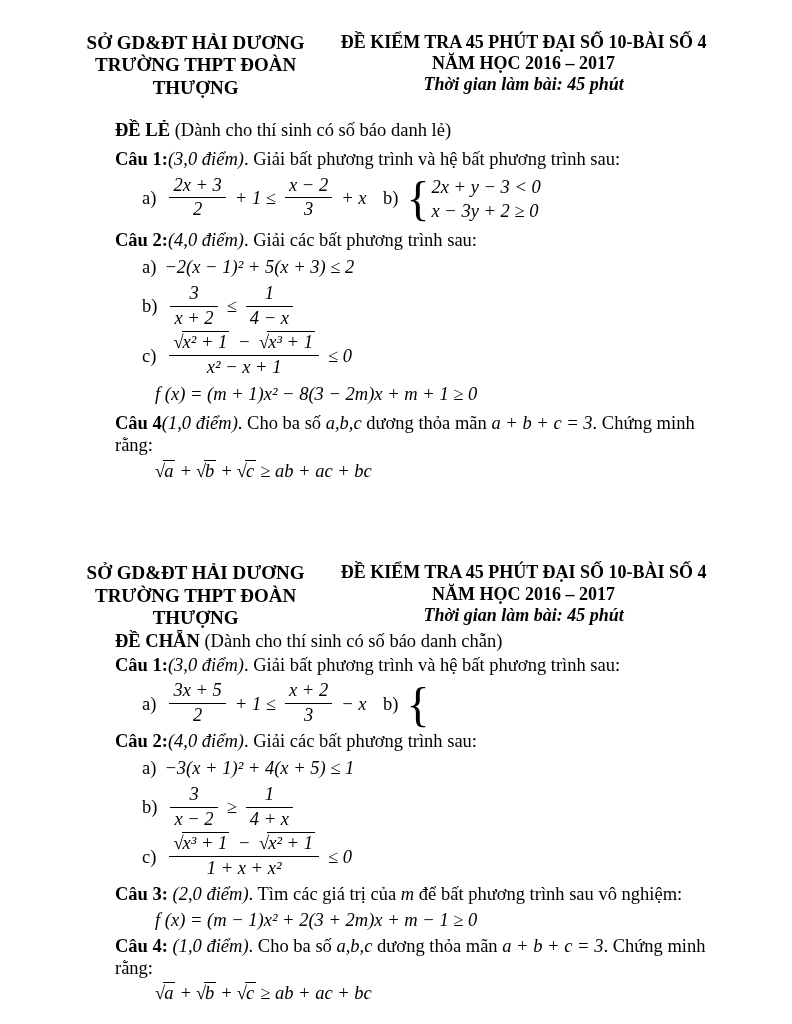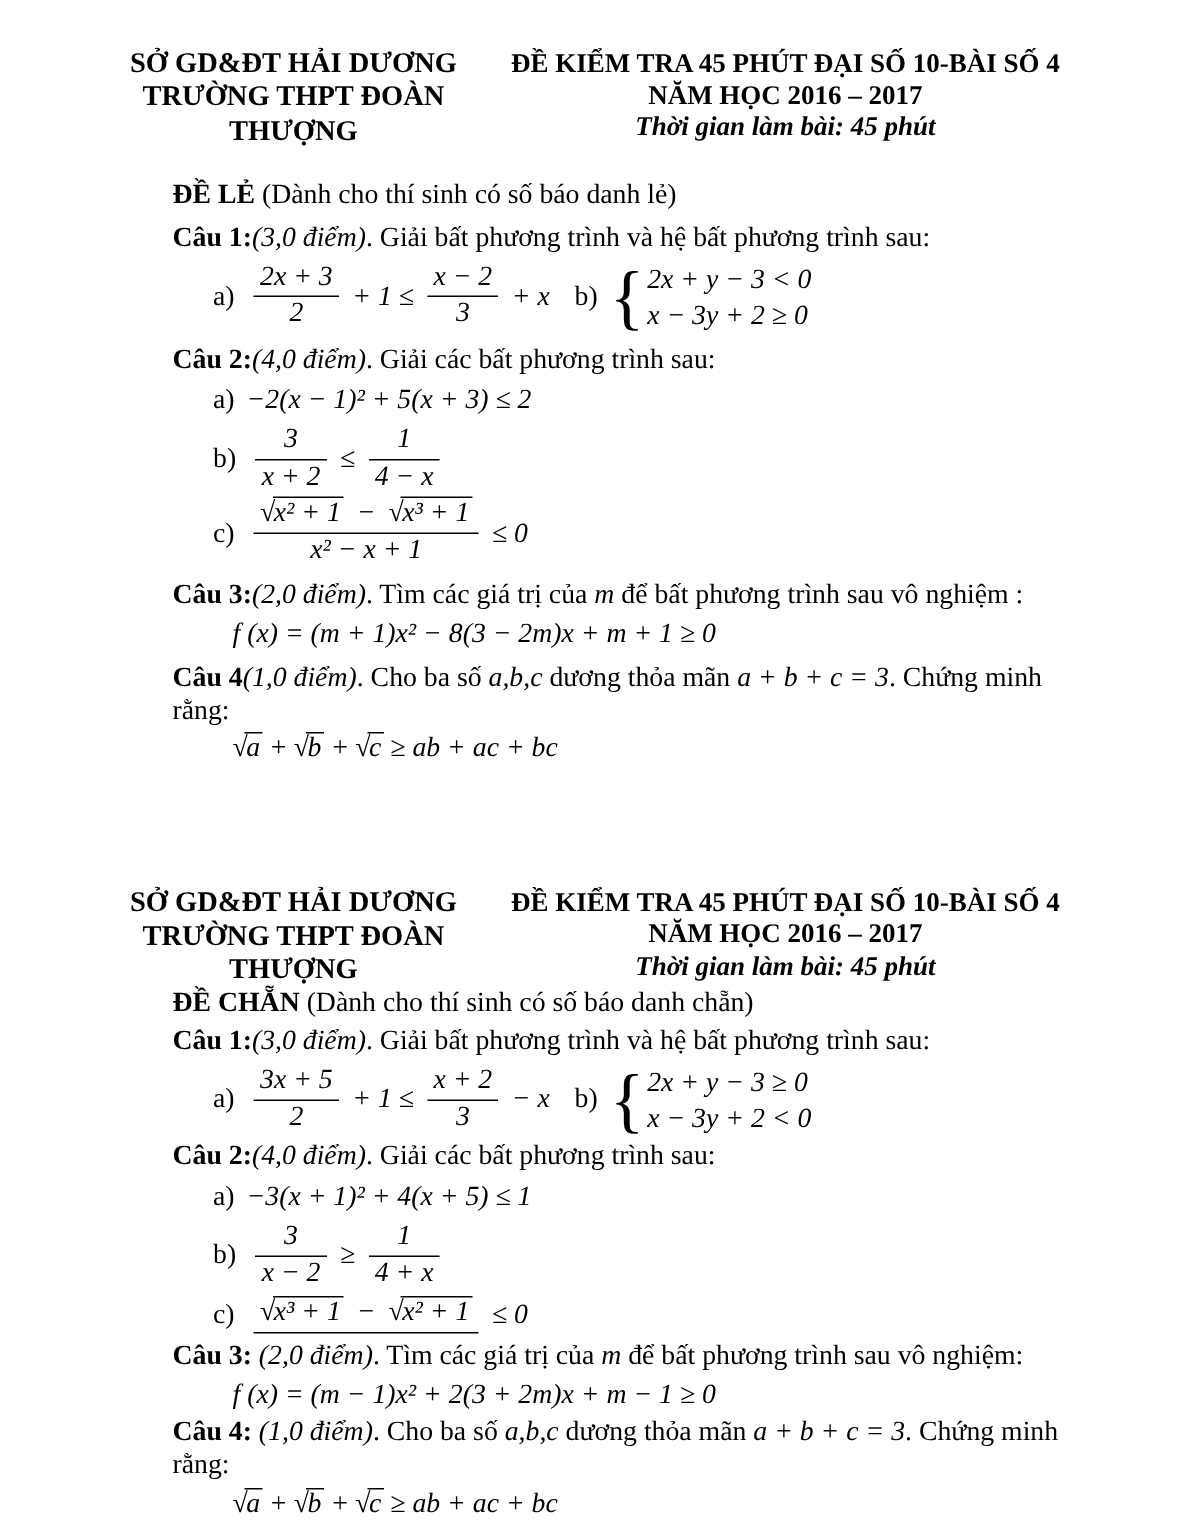--- a/index.html
+++ b/index.html
@@ -124,23 +124,20 @@
         <span class="num">
           <span class="sqrt"><span class="sign">√</span><span class="rad">x² + 1</span></span>
           <span class="op">−</span>
           <span class="sqrt"><span class="sign">√</span><span class="rad">x³ + 1</span></span>
         </span>
         <span class="den">x² − x + 1</span>
       </span>
       <span class="op">≤ 0</span>
     </div>
 
-    <div class="cau">
-      <span class="cau-label">Câu 3:</span><span class="points">(2,0 điểm)</span><span>. Tìm các giá trị của </span><span class="math">m</span><span> để bất phương trình sau vô nghiệm :</span>
-    </div>
     <div class="formula-line math">
       <span>f (x) = (m + 1)x² − 8(3 − 2m)x + m + 1 ≥ 0</span>
     </div>
 
     <div class="cau">
       <span class="cau-label">Câu 4</span><span class="points">(1,0 điểm)</span><span>. Cho ba số </span><span class="math">a,b,c</span><span> dương thỏa mãn </span><span class="math">a + b + c = 3</span><span>. Chứng minh rằng:</span>
     </div>
     <div class="formula-line math">
       <span class="sqrt"><span class="sign">√</span><span class="rad">a</span></span>
       <span class="op">+</span>
@@ -183,24 +180,20 @@
         <span class="frac">
             <span class="num">x + 2</span>
             <span class="den">3</span>
           </span>
         <span class="op">− x</span>
       </div>
       <div class="col-b math">
         <span class="item-label">b)</span>
         <span class="system">
           <span class="brace">{</span>
-          <span class="sys-rows">
-            <span>2x + y − 3 ≥ 0</span>
-            <span>x − 3y + 2 &lt; 0</span>
-          </span>
         </span>
       </div>
     </div>
 
     <div class="cau">
       <span class="cau-label">Câu 2:</span><span class="points">(4,0 điểm)</span><span>. Giải các bất phương trình sau:</span>
     </div>
     <div class="math-line math">
       <span class="item-label">a)</span>
       <span>−3(x + 1)² + 4(x + 5) ≤ 1</span>
@@ -218,20 +211,21 @@
         </span>
     </div>
     <div class="math-line math">
       <span class="item-label">c)</span>
       <span class="frac">
         <span class="num">
           <span class="sqrt"><span class="sign">√</span><span class="rad">x³ + 1</span></span>
           <span class="op">−</span>
           <span class="sqrt"><span class="sign">√</span><span class="rad">x² + 1</span></span>
         </span>
+        <span class="den">1 + x + x²</span>
       </span>
       <span class="op">≤ 0</span>
     </div>
 
     <div class="cau">
       <span class="cau-label">Câu 3:</span><span class="points"> (2,0 điểm)</span><span>. Tìm các giá trị của </span><span class="math">m</span><span> để bất phương trình sau vô nghiệm:</span>
     </div>
     <div class="formula-line math">
       <span>f (x) = (m − 1)x² + 2(3 + 2m)x + m − 1 ≥ 0</span>
     </div>

